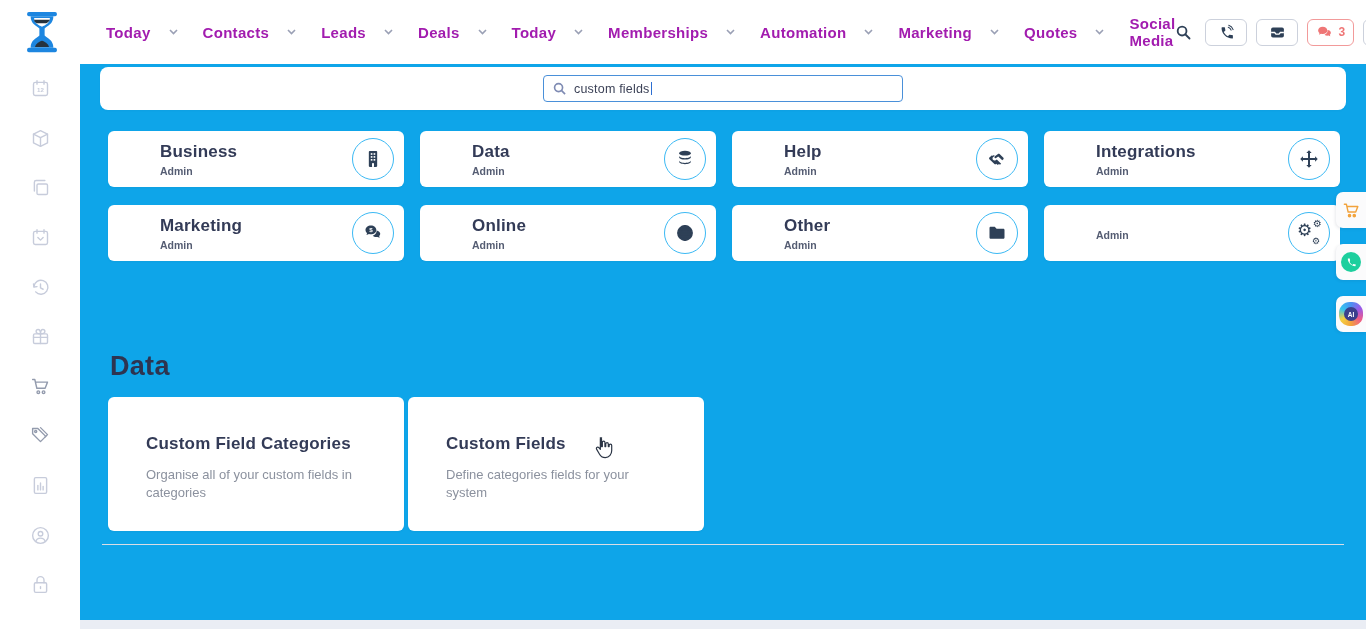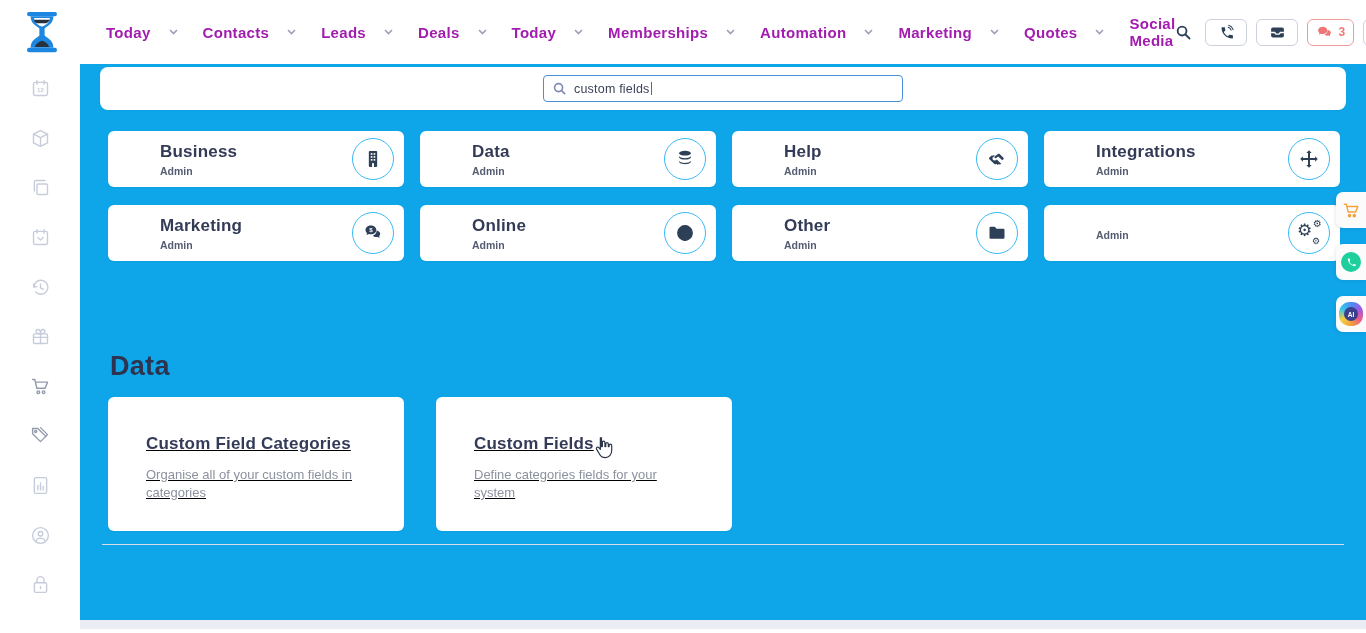--- a/index.html
+++ b/index.html
@@ -57,21 +57,21 @@
   .cicon { width:20px; height:20px; fill:#2e4057; }
   .gearwrap { position:relative; width:24px; height:22px; color:#2e4057;
     font-family:"DejaVu Sans", sans-serif; }
   .gear-big { position:absolute; left:0; top:0; font-size:17px; line-height:1; }
   .gear-small { position:absolute; right:-1px; top:-3px; font-size:10px; line-height:1; }
   .gear-small2 { position:absolute; right:1px; bottom:-2px; font-size:9px; line-height:1; }
 
   .section-title { margin:90px 0 0 30px; font-size:27px; font-weight:700; color:#2e3450;
     letter-spacing:.3px; }
   .res-grid { margin:15px 0 0 28px; display:grid; grid-template-columns:repeat(2,296px);
-    grid-auto-rows:134px; column-gap:32px;text-decoration:underline; }
+    grid-auto-rows:134px; column-gap:4px; }
   .res-card { background:#fff; border-radius:6px; padding:37px 48px 0 38px; cursor:pointer;
     box-shadow:0 1px 2px rgba(40,50,80,.05); }
   .res-title { font-size:17px; font-weight:700; color:#333b57; letter-spacing:.2px; }
   .res-desc { font-size:13px; color:#8b919e; margin-top:12px; line-height:1.4; }
 
   .divider { margin:13px 22px 0 22px; border-top:1px solid #d9dde5; }
   .bottom-strip { position:absolute; left:0; bottom:0; width:1366px; height:4px; background:#fff; z-index:6; }
 
   
   .widget { position:absolute; right:0; width:30px; height:36px; background:#fbfbfc;

